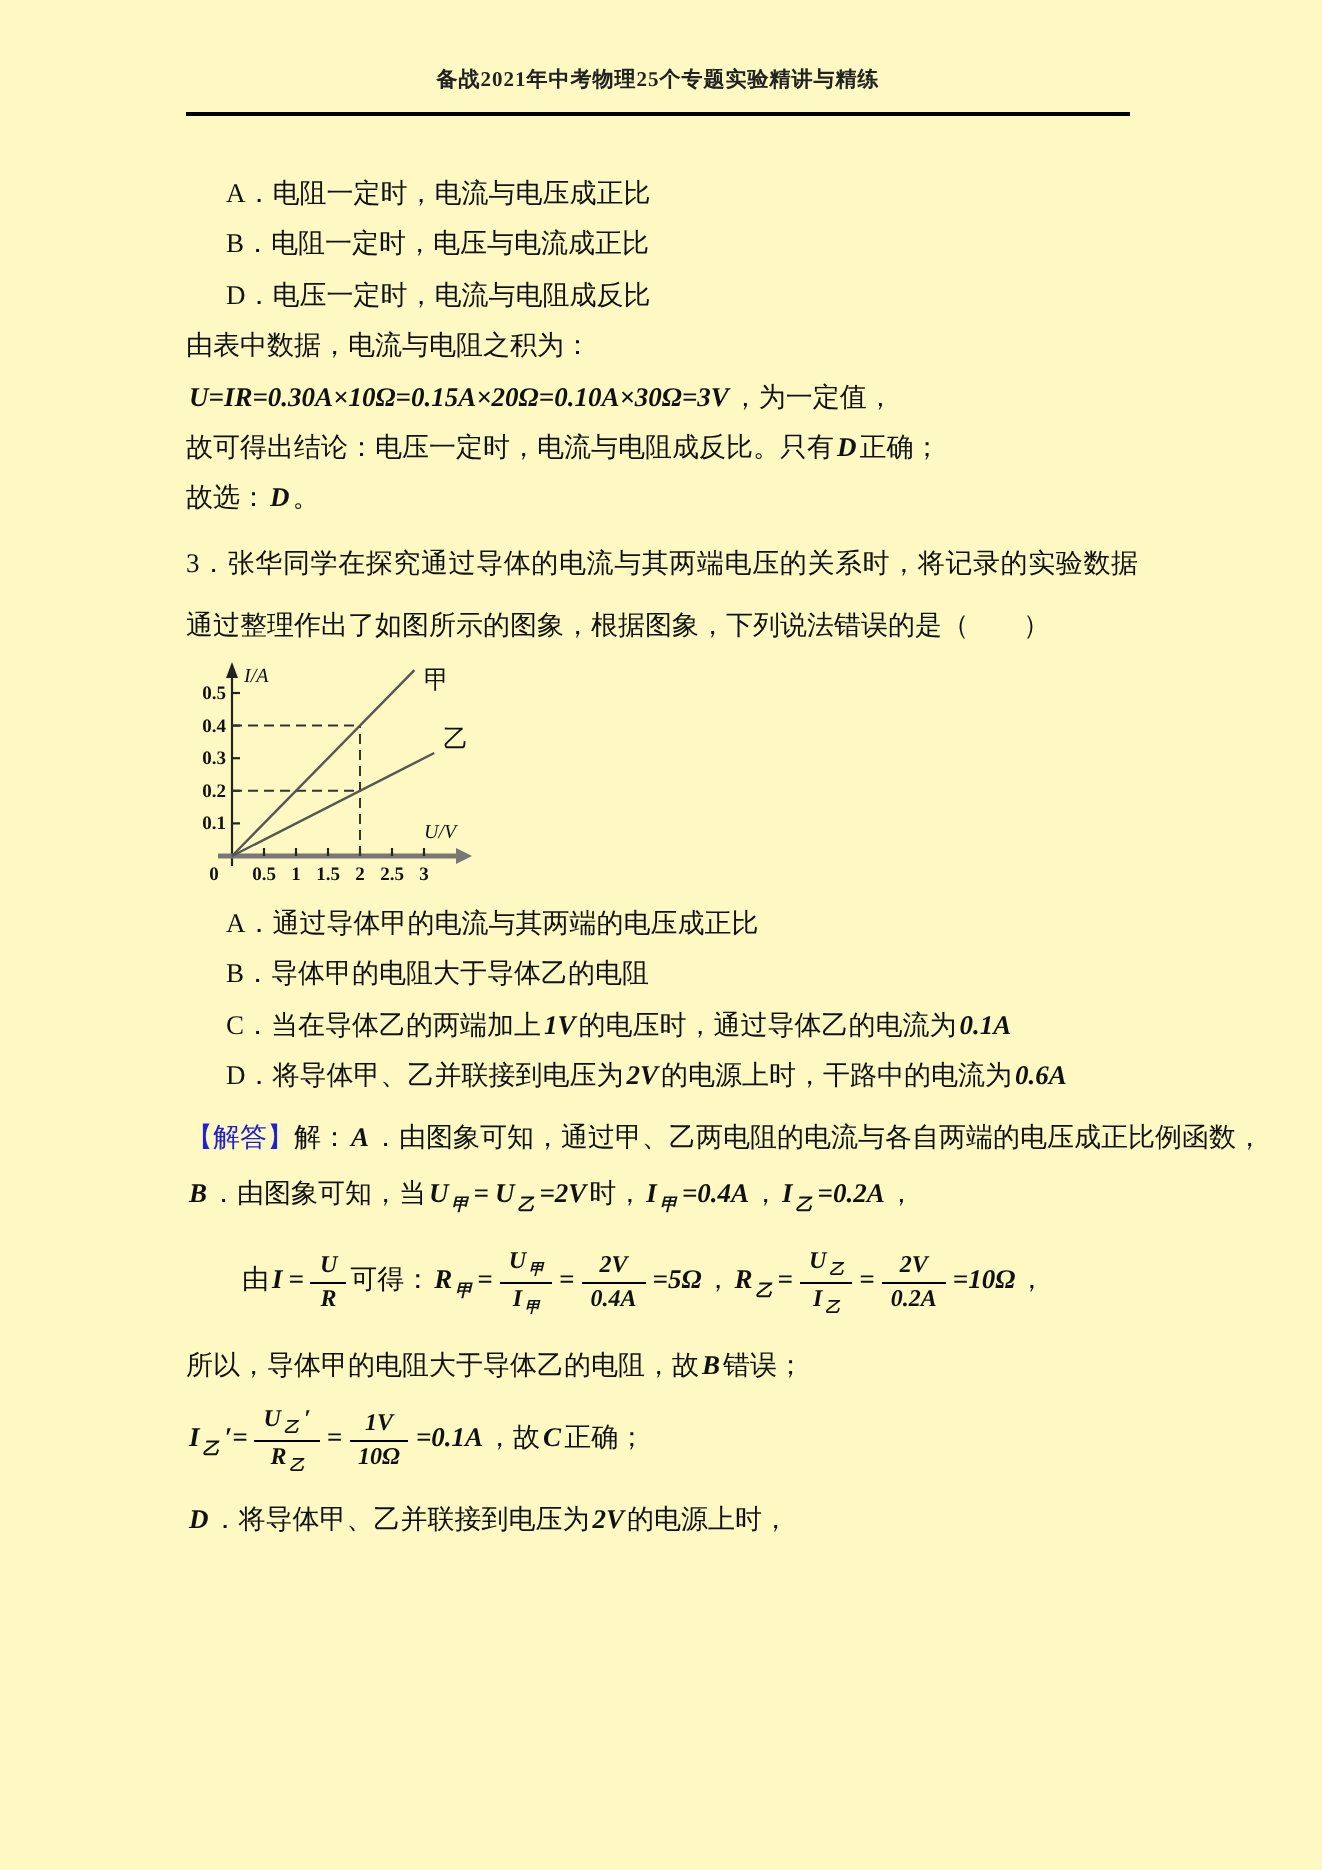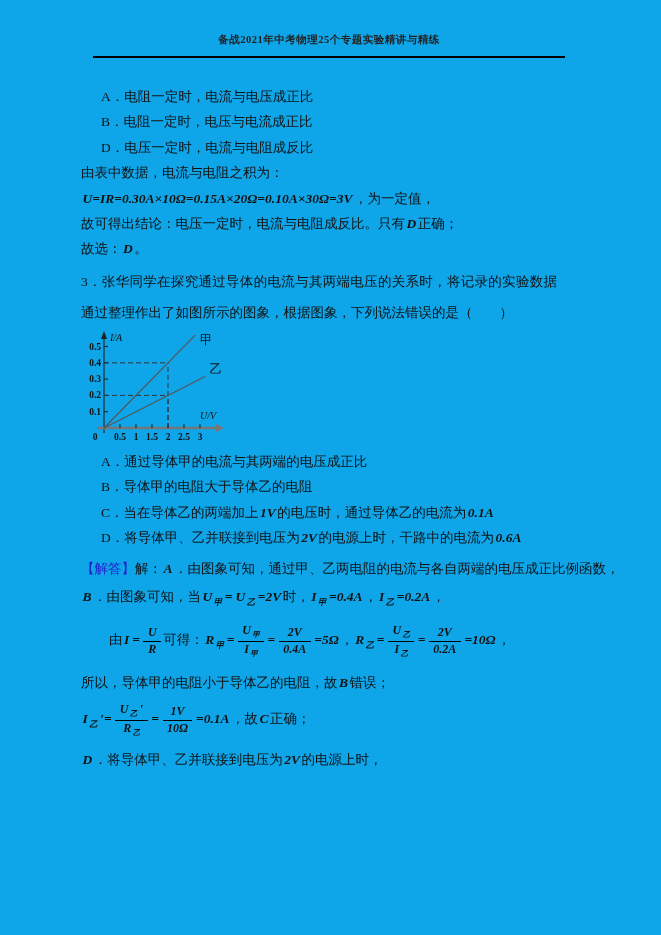--- a/index.html
+++ b/index.html
@@ -1,27 +1,27 @@
 <!DOCTYPE html>
 <html><head>
 <meta charset="utf-8">
 <style>
   html,body{margin:0;padding:0;background:#888;}
   .page{
-    position:relative;width:661px;height:935px;background:#0ea5e9;
+    position:relative;width:661px;height:935px;background:#fef9c3;
     font-family:"Liberation Serif","DejaVu Serif",serif;color:#111;
     overflow:hidden;margin:0 auto;
   }
   .header{
     position:absolute;left:93px;top:33px;width:472px;
     text-align:center;font-size:10.5px;font-weight:bold;letter-spacing:.5px;
     padding-bottom:9px;border-bottom:2px solid #000;color:#222;
   }
   .content{
-    position:absolute;left:81px;top:84px;width:476px;
+    position:absolute;left:93px;top:84px;width:476px;
     font-size:13.5px;line-height:25.4px;
   }
   .ln{white-space:nowrap;}
   .opt{padding-left:20px;}
   .para{margin:4px 0 0 0;line-height:31px;text-align:justify;}
   .blue{color:#2222cc;}
   .mi{font-weight:bold;font-style:italic;padding:0 1.5px;}
   .ms{font-weight:bold;font-style:italic;font-size:8.5px;vertical-align:-4px;margin-right:1px;}
   .frac{display:inline-flex;flex-direction:column;text-align:center;vertical-align:middle;
         margin:0 2px;line-height:1.15;font-size:12px;}
@@ -126,21 +126,21 @@
           </span><span class="mi">=</span><span class="frac">
             <span class="fnum"><span class="mi">2V</span></span>
             <span class="fden"><span class="mi">0.4A</span></span>
           </span><span class="mi">=5Ω</span><span class="ct">，</span><span class="mi">R</span><span class="ms">乙</span><span class="mi">=</span><span class="frac">
             <span class="fnum"><span class="mi">U</span><span class="ms">乙</span></span>
             <span class="fden"><span class="mi">I</span><span class="ms">乙</span></span>
           </span><span class="mi">=</span><span class="frac">
             <span class="fnum"><span class="mi">2V</span></span>
             <span class="fden"><span class="mi">0.2A</span></span>
           </span><span class="mi">=10Ω</span><span class="ct">，</span></span></div>
-    <div class="ln lh30"><span><span class="ct">所以，导体甲的电阻小于导体乙的电阻，故</span><span class="mi">B</span><span class="ct">错误；</span></span></div>
+    <div class="ln lh30"><span><span class="ct">所以，导体甲的电阻大于导体乙的电阻，故</span><span class="mi">B</span><span class="ct">错误；</span></span></div>
     <div class="ln lh42"><span><span class="mi">I</span><span class="ms">乙</span><span class="mi">′=</span><span class="frac">
             <span class="fnum"><span class="mi">U</span><span class="ms">乙</span><span class="mi">′</span></span>
             <span class="fden"><span class="mi">R</span><span class="ms">乙</span></span>
           </span><span class="mi">=</span><span class="frac">
             <span class="fnum"><span class="mi">1V</span></span>
             <span class="fden"><span class="mi">10Ω</span></span>
           </span><span class="mi">=0.1A</span><span class="ct">，故</span><span class="mi">C</span><span class="ct">正确；</span></span></div>
     <div class="ln lh30"><span><span class="mi">D</span><span class="ct">．将导体甲、乙并联接到电压为</span><span class="mi">2V</span><span class="ct">的电源上时，</span></span></div>
 
   </div>

